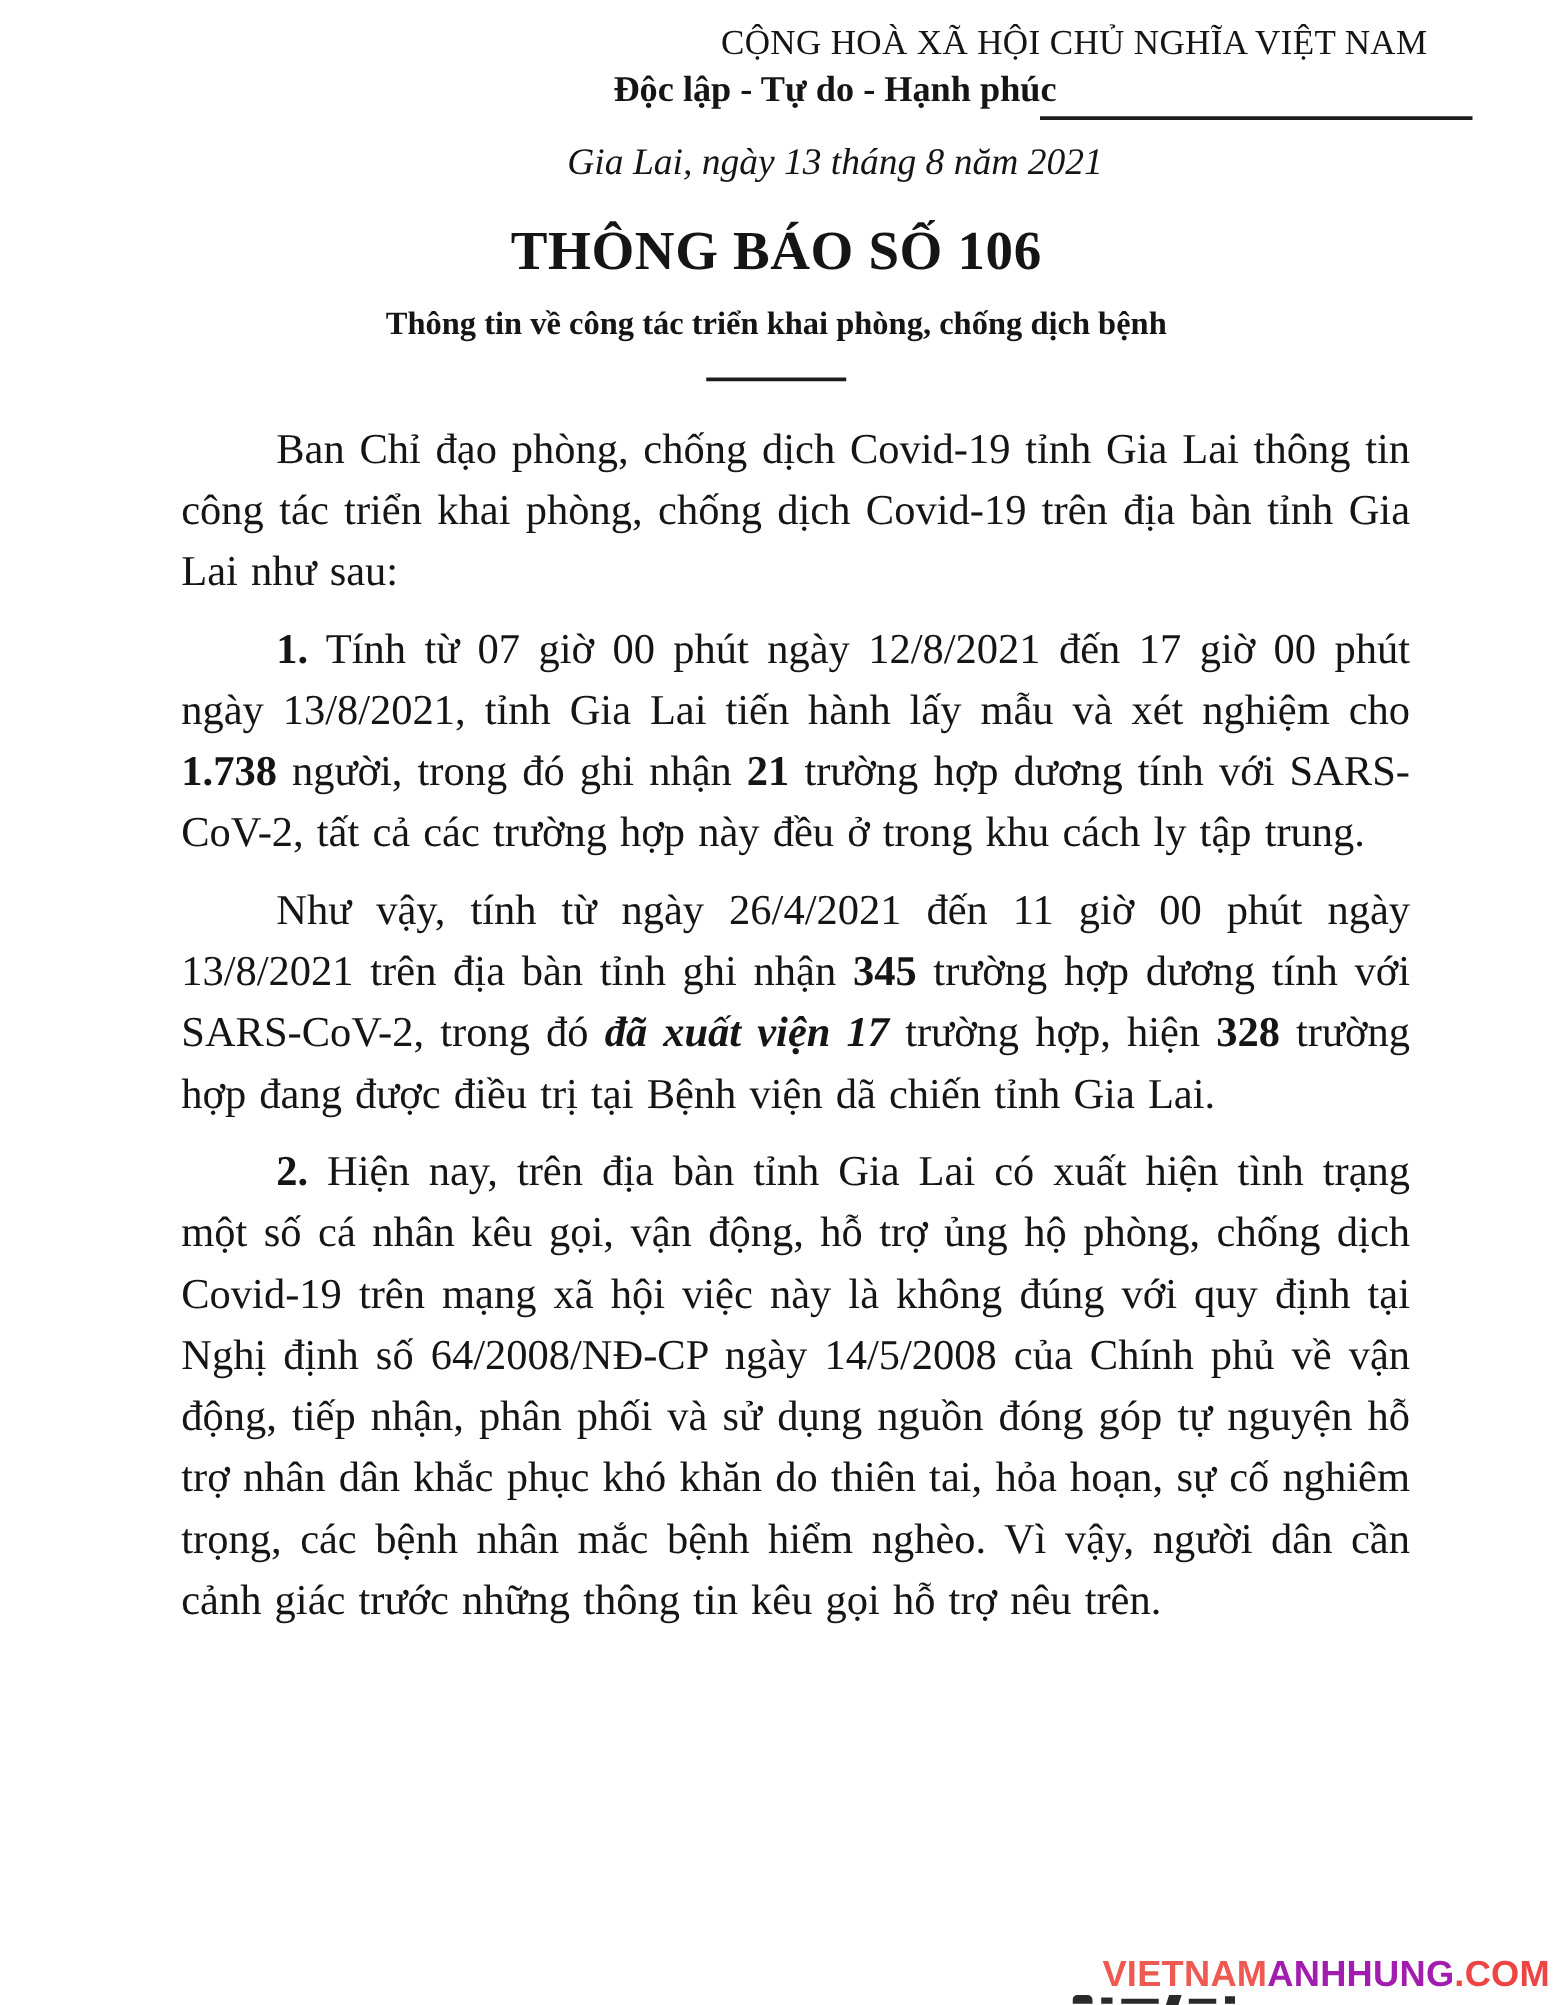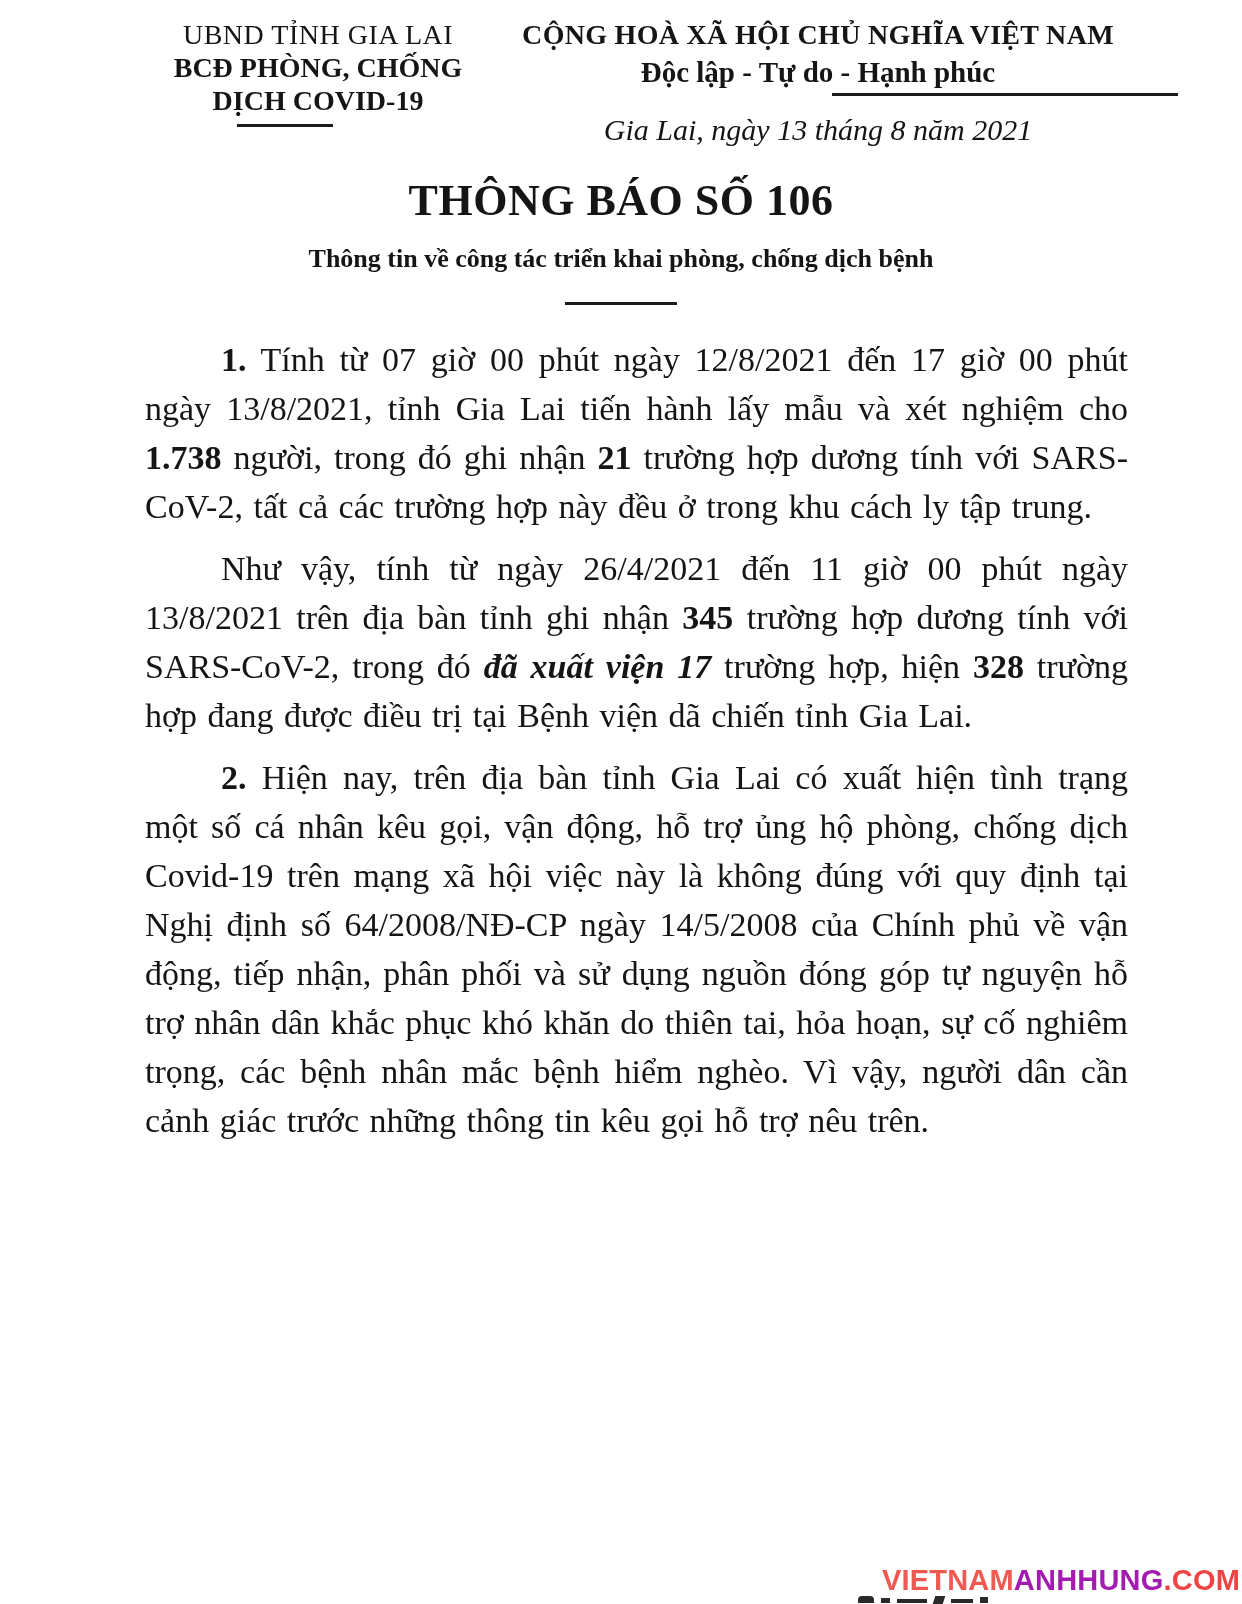--- a/index.html
+++ b/index.html
@@ -32,21 +32,21 @@
     width:96px;height:0;border-top:3px solid #1c1c1c;
     margin:7px auto 0;position:relative;left:-33px;
   }
   .header-right{
     flex:1;
     margin-left:26px;
     text-align:center;
     font-size:28px;
     line-height:34px;
   }
-  .header-right .national{font-weight:bold;letter-spacing:.3px;}
+  .header-right .national{font-weight:normal;letter-spacing:.3px;text-align:right;}
   .header-right .motto{font-weight:bold;font-size:29px;margin-top:3px;}
   .rule-right{
     width:346px;height:0;border-top:3px solid #1c1c1c;
     margin:4px -36px 0 auto;
   }
   .dateline{
     font-style:italic;
     font-size:30px;
     margin-top:17px;
     text-align:center;
@@ -122,43 +122,38 @@
   .clipped-fragment i.m4{width:10px;height:8px;transform:skewX(-18deg);}
   .clipped-fragment i.m5{width:22px;height:4px;margin-top:3px;}
   .clipped-fragment i.m6{width:8px;height:6px;margin-top:1px;}
 </style>
 </head>
 <body>
 
 <div class="page">
 
   <header class="doc-header">
-    <div class="header-left">
-      <div class="org-parent">UBND TỈNH GIA LAI</div>
-      <div class="org-line">BCĐ PHÒNG, CHỐNG</div>
-      <div class="org-line">DỊCH COVID-19</div>
-      <div class="rule-left"></div>
-    </div>
     <div class="header-right">
       <div class="national">CỘNG HOÀ XÃ HỘI CHỦ NGHĨA VIỆT NAM</div>
       <div class="motto">Độc lập - Tự do - Hạnh phúc</div>
       <div class="rule-right"></div>
       <div class="dateline">Gia Lai, ngày 13 tháng 8 năm 2021</div>
     </div>
   </header>
 
   <div class="title-block">
     <h1 class="doc-title">THÔNG BÁO SỐ 106</h1>
     <div class="doc-subtitle">
       <div>Thông tin về công tác triển khai phòng, chống dịch bệnh</div>
     </div>
     <div class="title-divider"></div>
   </div>
 
   <main class="doc-body">
+    <p><span class="run">Ban Chỉ đạo phòng, chống dịch Covid-19 tỉnh Gia Lai thông tin công tác triển khai phòng, chống dịch Covid-19 trên địa bàn tỉnh Gia Lai như sau:</span></p>
 
     <p><span class="run b">1.</span><span class="run"> Tính từ 07 giờ 00 phút ngày 12/8/2021 đến 17 giờ 00 phút ngày 13/8/2021, tỉnh Gia Lai tiến hành lấy mẫu và xét nghiệm cho </span><span class="run b">1.738</span><span class="run"> người, trong đó ghi nhận </span><span class="run b">21</span><span class="run"> trường hợp dương tính với SARS-CoV-2, tất cả các trường hợp này đều ở trong khu cách ly tập trung.</span></p>
 
     <p><span class="run">Như vậy, tính từ ngày 26/4/2021 đến 11 giờ 00 phút ngày 13/8/2021 trên địa bàn tỉnh ghi nhận </span><span class="run b">345</span><span class="run"> trường hợp dương tính với SARS-CoV-2, trong đó </span><span class="run bi">đã xuất viện 17</span><span class="run"> trường hợp, hiện </span><span class="run b">328</span><span class="run"> trường hợp đang được điều trị tại Bệnh viện dã chiến tỉnh Gia Lai.</span></p>
 
     <p><span class="run b">2.</span><span class="run"> Hiện nay, trên địa bàn tỉnh Gia Lai có xuất hiện tình trạng một số cá nhân kêu gọi, vận động, hỗ trợ ủng hộ phòng, chống dịch Covid-19 trên mạng xã hội việc này là không đúng với quy định tại Nghị định số 64/2008/NĐ-CP ngày 14/5/2008 của Chính phủ về vận động, tiếp nhận, phân phối và sử dụng nguồn đóng góp tự nguyện hỗ trợ nhân dân khắc phục khó khăn do thiên tai, hỏa hoạn, sự cố nghiêm trọng, các bệnh nhân mắc bệnh hiểm nghèo. Vì vậy, người dân cần cảnh giác trước những thông tin kêu gọi hỗ trợ nêu trên.</span></p>
   </main>
 
   <div class="watermark"><span class="wm-1">VIETNAM</span><span class="wm-2">ANHHUNG</span><span class="wm-3">.COM</span></div>
 

